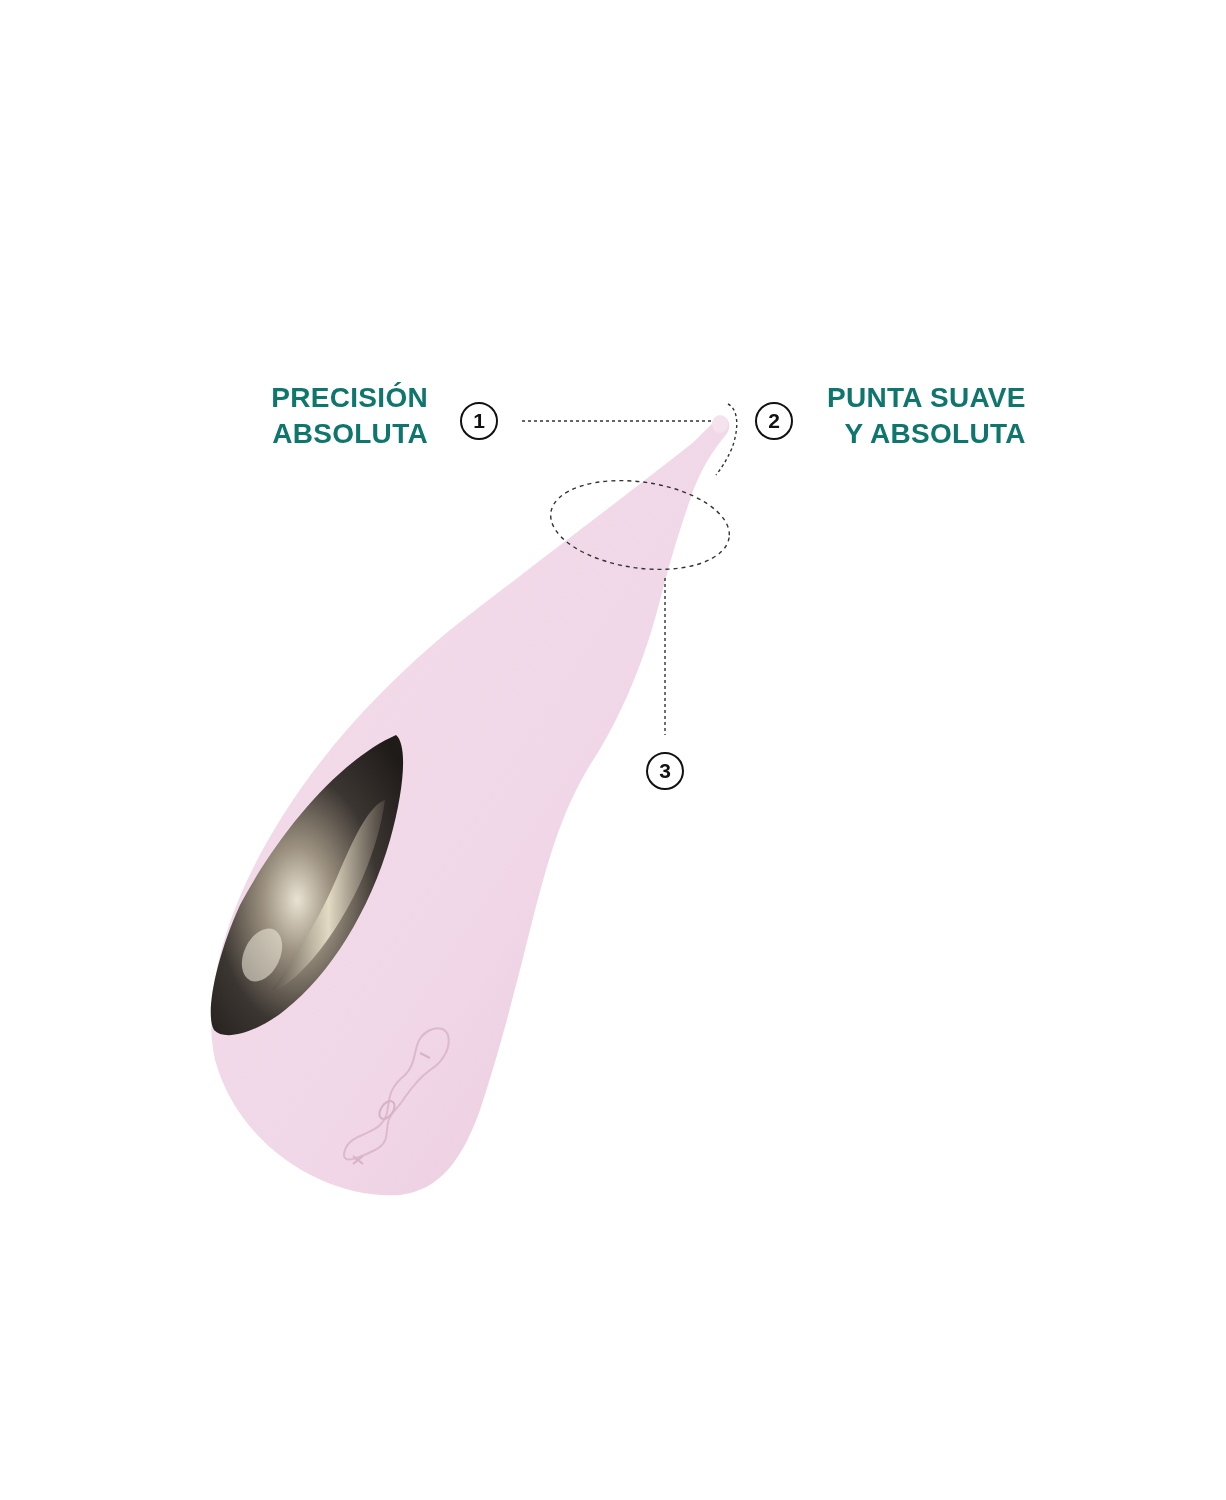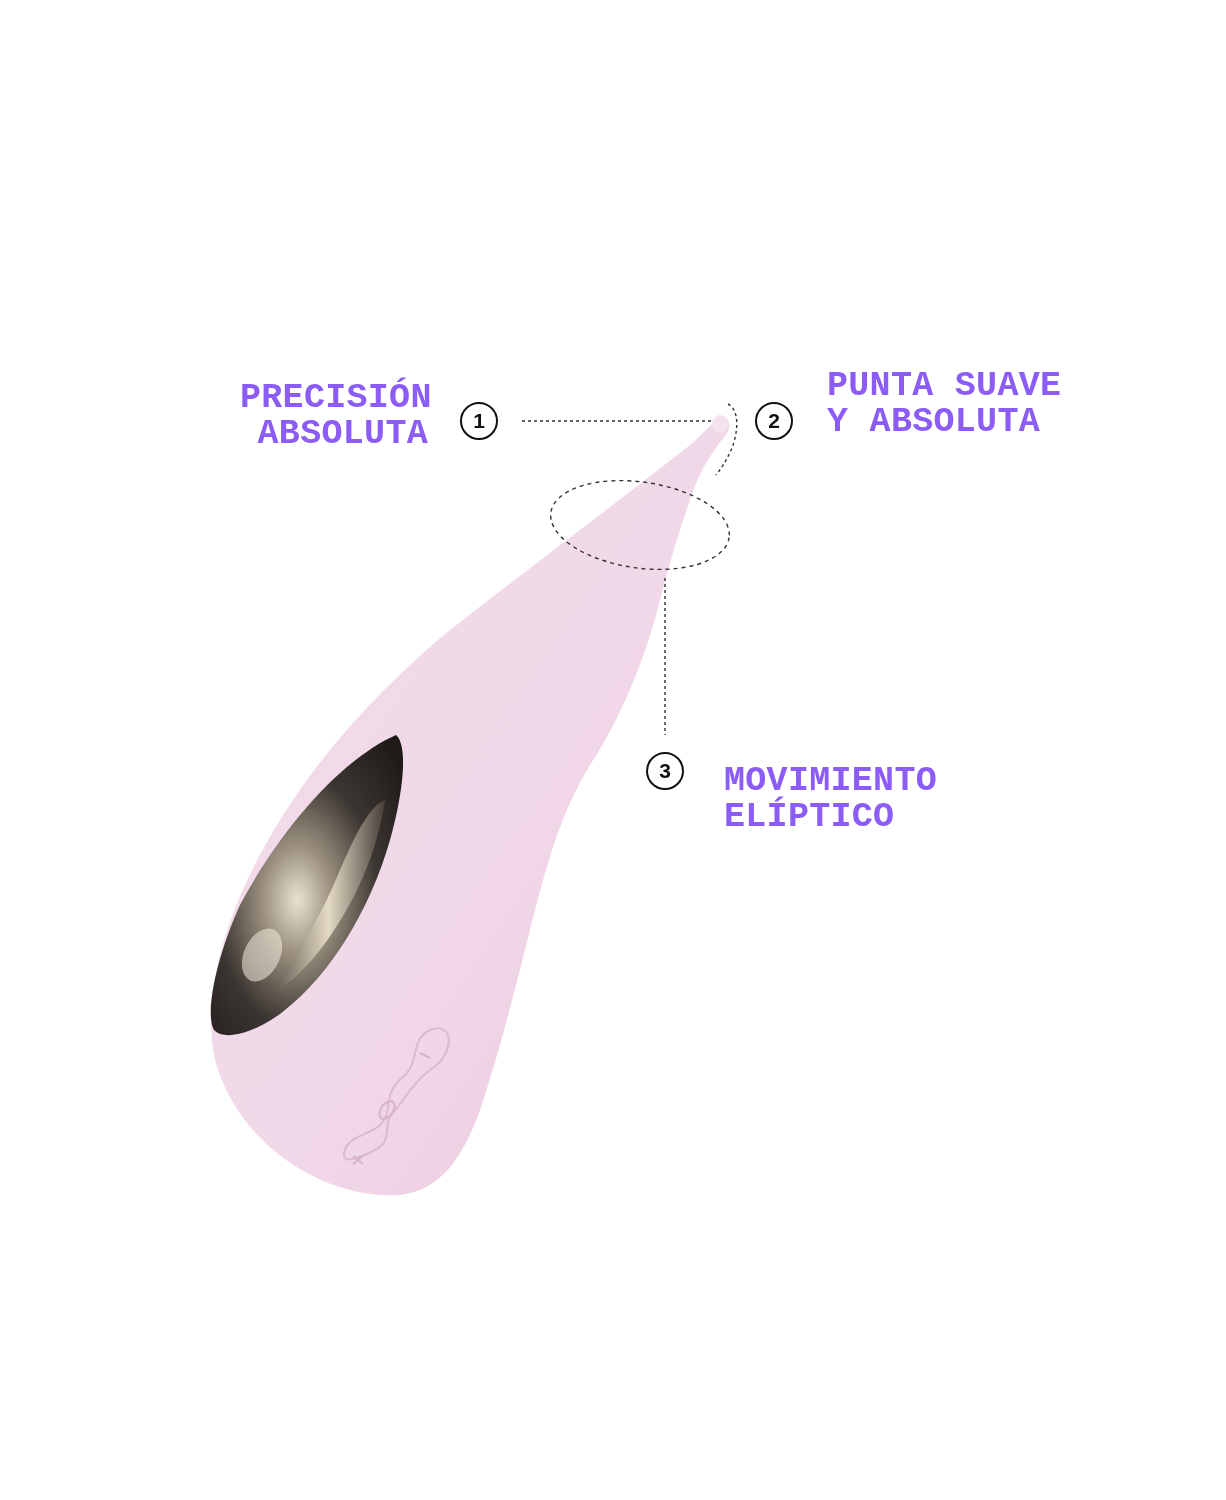--- a/index.html
+++ b/index.html
@@ -1,20 +1,20 @@
 <!DOCTYPE html>
 <html><head>
 <meta charset="utf-8">
 <style>
   html, body { margin:0; padding:0; background:#ffffff; }
   body { width:1226px; height:1500px; position:relative; overflow:hidden;
          font-family:"Liberation Sans", sans-serif; }
   .stage { position:absolute; left:0; top:0; width:1226px; height:1500px; }
-  .label { position:absolute; font-weight:700; font-size:35px; line-height:36px;
-           color:#8b5cf6; letter-spacing:0.3px; font-family:Liberation Mono, monospace; }
+  .label { position:absolute; font-weight:700; font-size:28px; line-height:36px;
+           color:#0f766e; letter-spacing:0.3px; font-family:Liberation Sans, sans-serif; }
   .label span { display:block; white-space:nowrap; }
   .label-right { text-align:right; }
   .badge { position:absolute; width:38px; height:38px; border:2.5px solid #111;
            border-radius:50%; box-sizing:border-box; display:flex; align-items:center;
            justify-content:center; font-weight:700; font-size:21px; color:#111;
            background:#fff; font-family:"Liberation Sans", sans-serif; }
   svg.art { position:absolute; left:0; top:0; }
 </style>
 </head>
 <body>
@@ -88,24 +88,20 @@
     <line x1="665" y1="578" x2="665" y2="735" stroke="#333" stroke-width="1.4" stroke-dasharray="3,3"></line>
   </svg>
 
   <div class="label label-right" style="left:240px; top:380px; width:188px;">
     <span>PRECISIÓN</span>
     <span>ABSOLUTA</span>
   </div>
   <div class="badge" style="left:460px; top:402px;">1</div>
 
   <div class="badge" style="left:755px; top:402px;">2</div>
-  <div class="label" style="left:827px; top:368px;">
+  <div class="label" style="left:827px; top:380px;text-align:right;">
     <span>PUNTA SUAVE</span>
     <span>Y ABSOLUTA</span>
   </div>
 
   <div class="badge" style="left:646px; top:752px;">3</div>
-  <div class="label" style="left:724px; top:763px;">
-    <span>MOVIMIENTO</span>
-    <span>ELÍPTICO</span>
-  </div>
 
 </div>
 
 </body></html>

